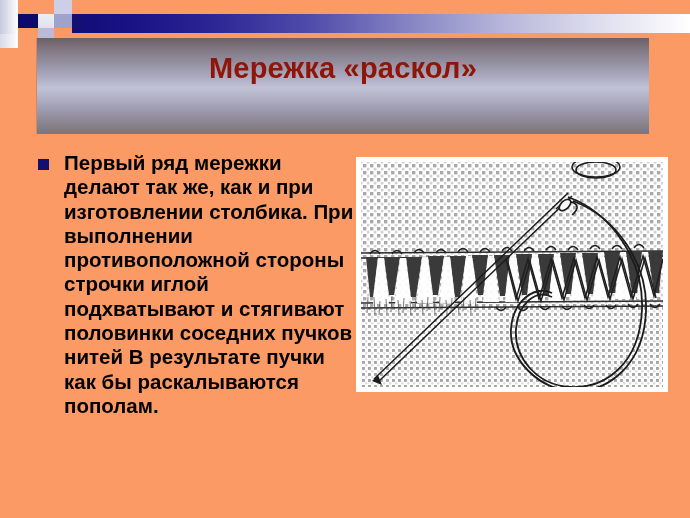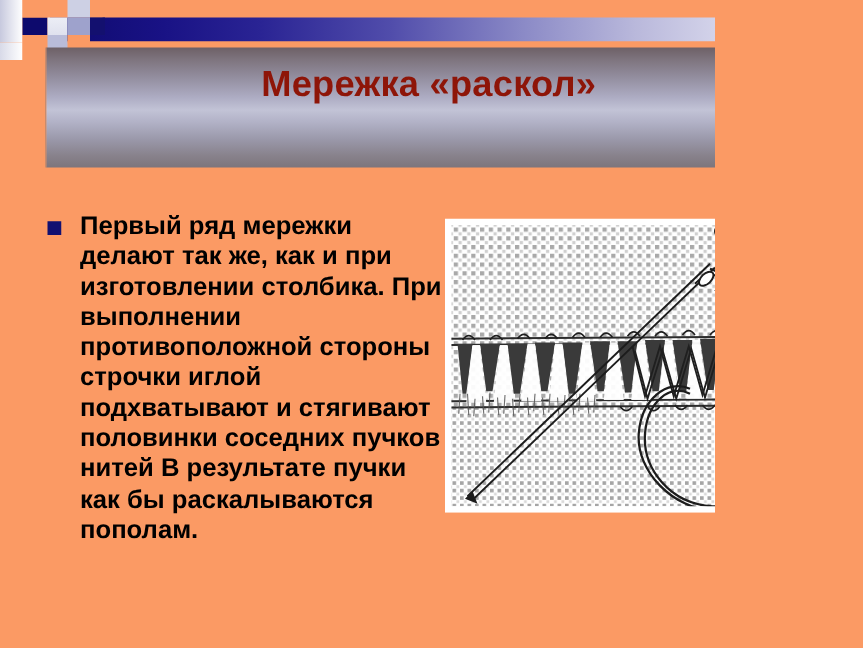--- a/index.html
+++ b/index.html
@@ -8,21 +8,21 @@
   }
   body {
     width: 690px;
     height: 518px;
     overflow: hidden;
     background: #fb9a64;
     font-family: "Liberation Sans", sans-serif;
   }
   #slide {
     position: relative;
-    width: 572px;
+    width: 690px;
     height: 518px;
     background: #fb9a64;
     overflow: hidden;
   }
 
   
   .top-gradient-bar {
     position: absolute;
     left: 40px;
     top: 14px;
@@ -103,21 +103,21 @@
     font-weight: bold;
     color: #8e1508;
     letter-spacing: 0.2px;
     white-space: nowrap;
   }
 
   
   .body-area {
     position: absolute;
     left: 0;
-    top: 163px;
+    top: 145px;
     width: 690px;
     height: 300px;
   }
 
   .bullet-block {
     position: absolute;
     left: 38px;
     top: 6px;
     width: 320px;
   }

